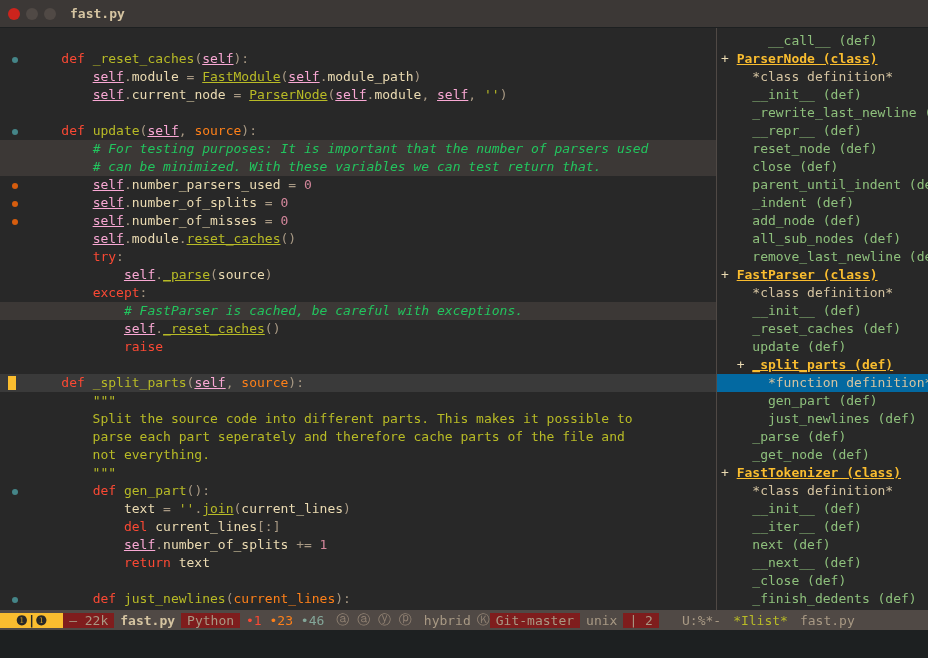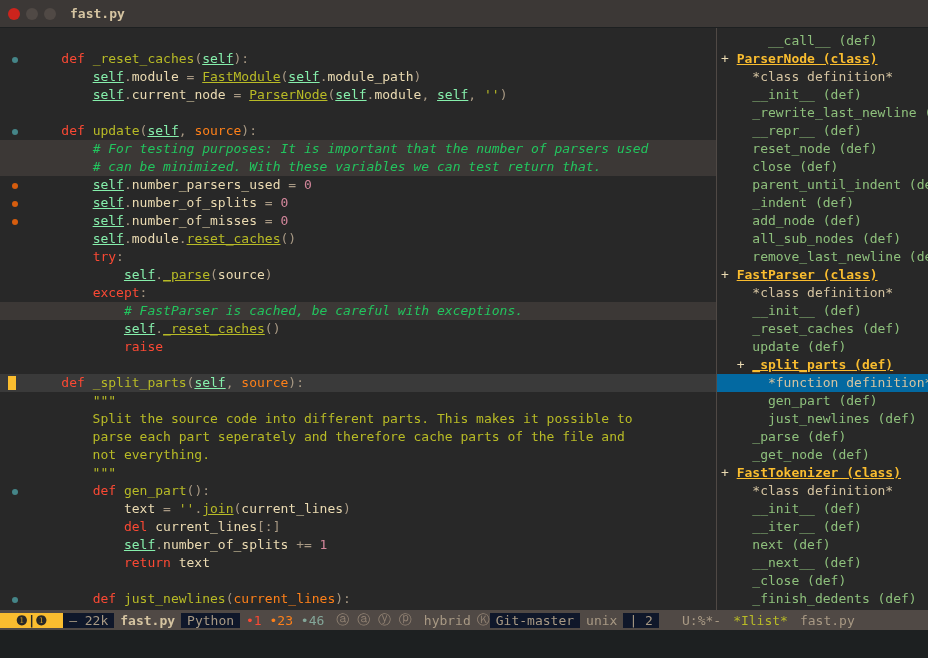--- a/index.html
+++ b/index.html
@@ -74,21 +74,21 @@
   position: absolute;
   left: 8px; top: 2px;
   width: 8px; height: 14px;
   background: #fabd2f;
 }
 .code-text { flex: 1; }
 .hl-line { background: #3c3836; }
 .hl-current { background: #3a3a3a; }
 .kw { color: #fb4934; }
 .fn { color: #b8bb26; }
-.self { color: #86efac; text-decoration: underline; }
+.self { color: #f9a8d4; text-decoration: underline; }
 .param { color: #fe8019; }
 .str { color: #b8bb26; }
 .num { color: #d3869b; }
 .comment { color: #22c55e; font-style: italic; }
 .call { color: #b8bb26; text-decoration: underline; }
 .punct { color: #a89984; }
 .outline-line {
   height: 18px;
   line-height: 18px;
   white-space: pre;
@@ -128,21 +128,21 @@
   white-space: nowrap;
 }
 .ml-seg { padding: 0 6px; }
 .ml-warn { background: #fabd2f; color: #282828; font-weight: bold; padding: 0 16px; }
 .ml-mode { color: #928374; }
 .ml-err { color: #fb4934; }
 .ml-warn-count { color: #fe8019; }
 .ml-info { color: #83a598; }
 .ml-modestr { color: #a89984; }
 .ml-file { color: #d5c4a1; font-weight: bold; }
-.ml-dark { background: #0f172a; padding: 0 6px; }
+.ml-dark { background: #7f1d1d; padding: 0 6px; }
 .ml-ilist { color: #b8bb26; }
 .minibuf {
   height: 28px;
   background: #1d2021;
 }
 </style>
 </head>
 <body>
 
 <div class="titlebar">

